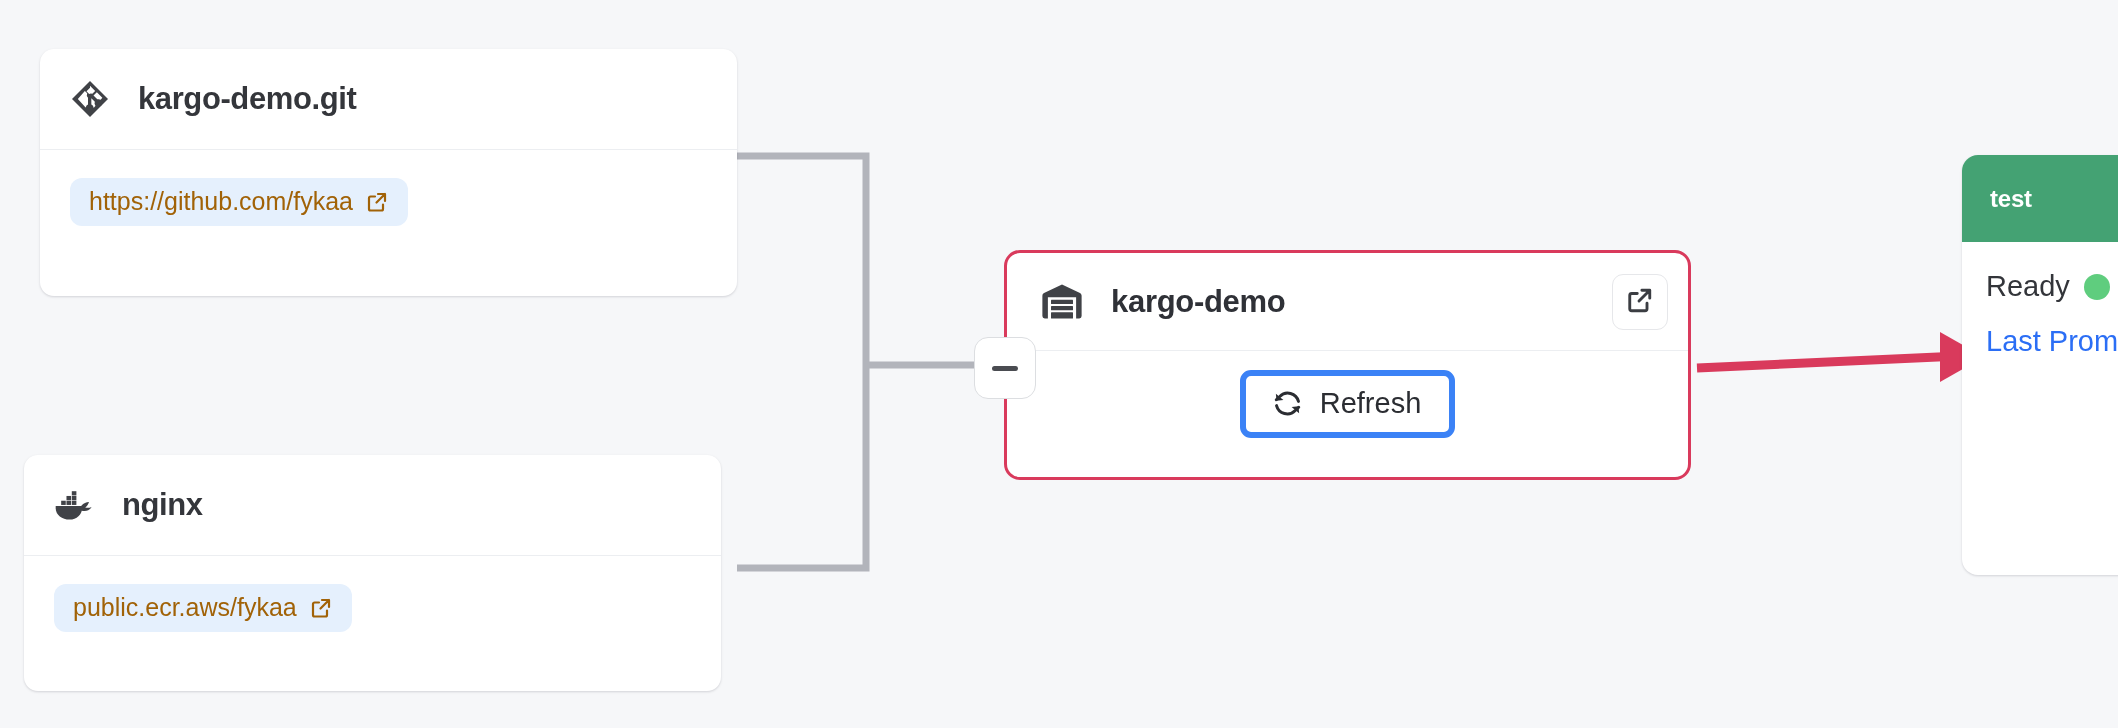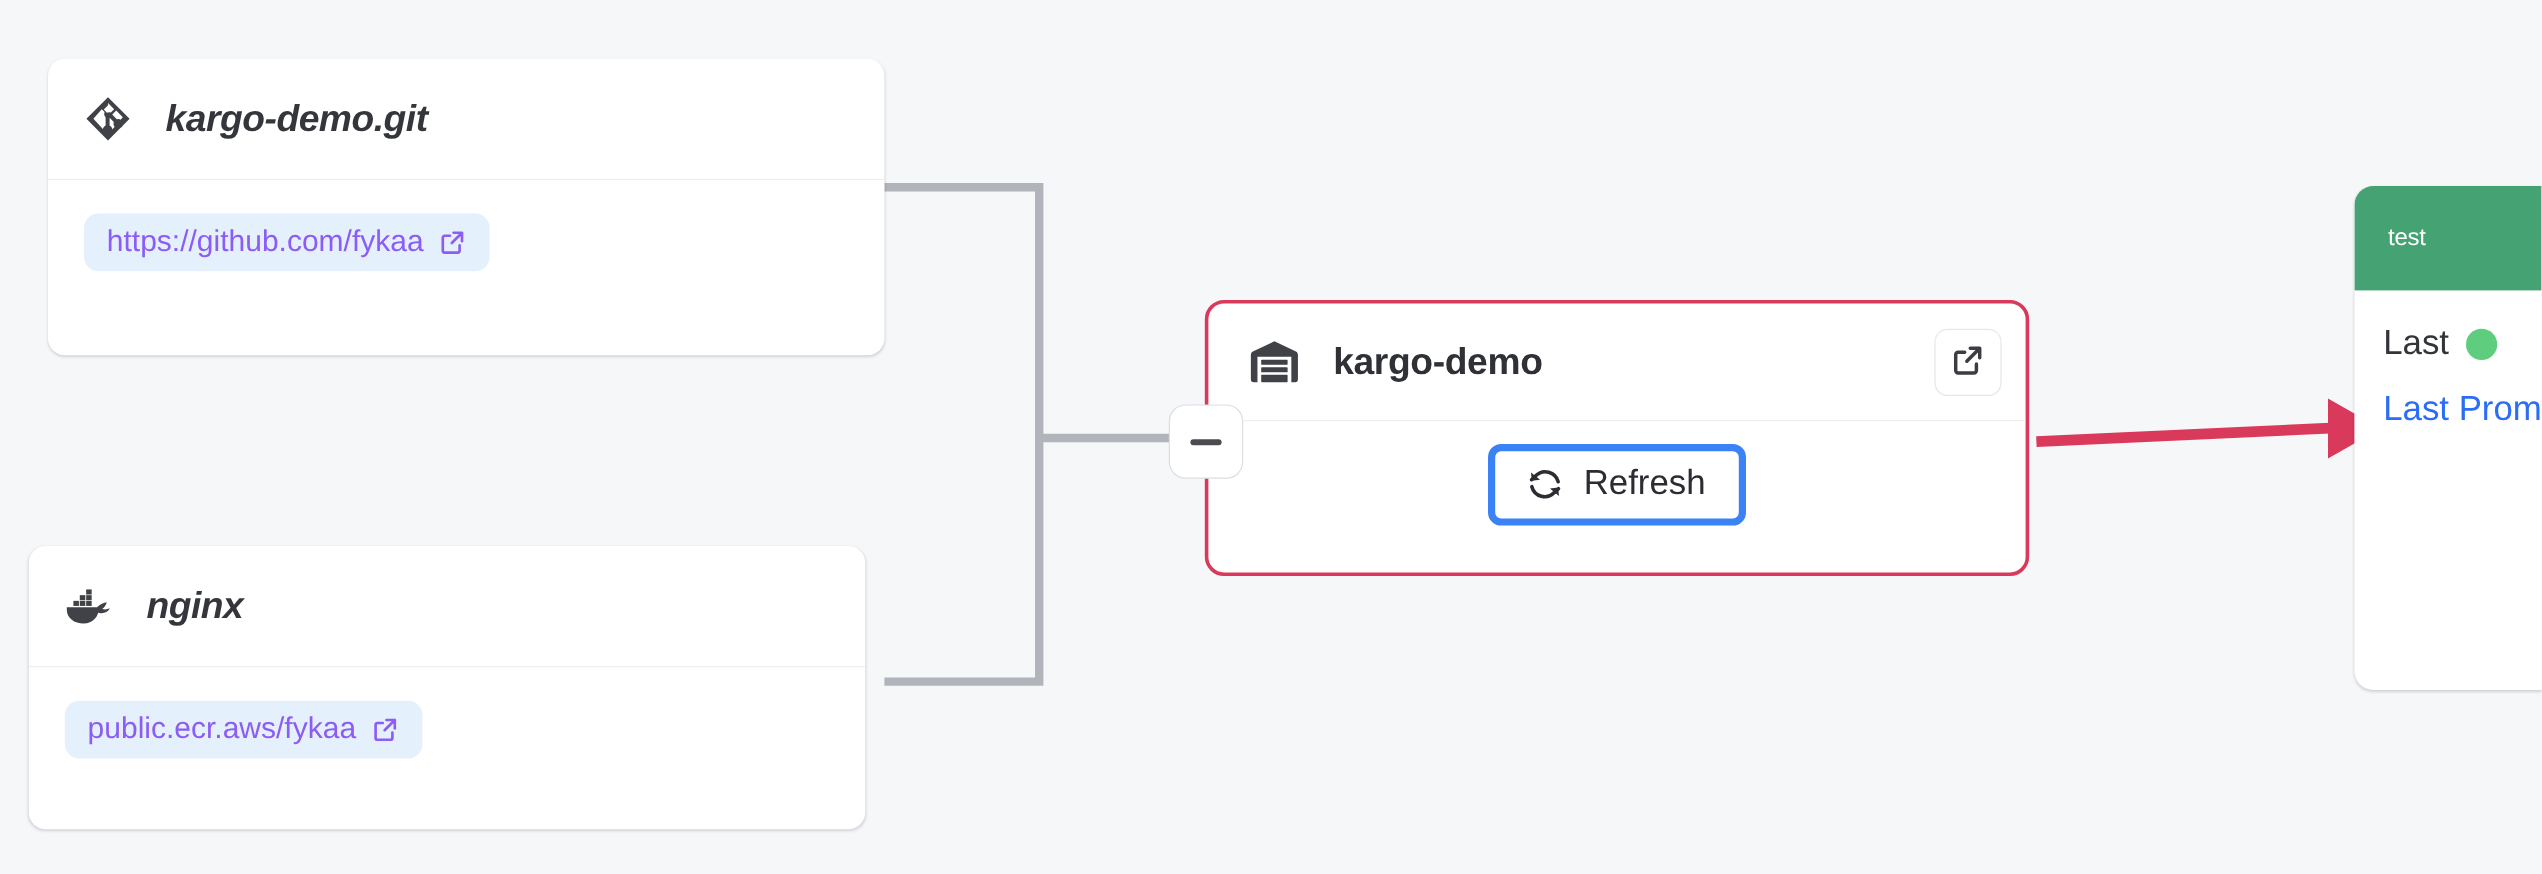--- a/index.html
+++ b/index.html
@@ -39,21 +39,20 @@
     overflow: hidden;
     box-sizing: border-box;
   }
   .source-card .card-header {
     height: 101px;
     display: flex;
     align-items: center;
     padding: 0 0 0 28px;
     border-bottom: 1px solid #eceef1;
     box-sizing: border-box;
-    font-style: italic;
   }
   .source-card .card-icon {
     width: 44px;
     height: 44px;
     flex: 0 0 44px;
     display: flex;
     align-items: center;
     justify-content: center;
     color: #404247;
   }
@@ -66,21 +65,21 @@
     white-space: nowrap;
   }
   .source-card .card-body {
     padding: 28px 0 0 30px;
   }
   .url-chip {
     display: inline-flex;
     align-items: center;
     gap: 12px;
     background: #e5f0fd;
-    color: #8b5cf6;
+    color: #a16207;
     border-radius: 12px;
     padding: 11px 19px 12px 19px;
     font-size: 25px;
     line-height: 1;
     text-decoration: none;
     white-space: nowrap;
     cursor: pointer;
   }
   .url-chip .ext {
     display: inline-flex;
@@ -201,22 +200,22 @@
   #stage-card .stage-header {
     height: 87px;
     background: #44a273;
     display: flex;
     align-items: center;
     padding-left: 28px;
     box-sizing: border-box;
   }
   #stage-card .stage-name {
     color: #ffffff;
-    font-size: 20px;
-    font-weight: 400;
+    font-size: 24px;
+    font-weight: 700;
     letter-spacing: -0.2px;
     white-space: nowrap;
   }
   #stage-card .stage-body {
     padding: 28px 0 0 24px;
   }
   #stage-card .stage-status {
     display: flex;
     align-items: center;
     gap: 14px;
@@ -348,20 +347,20 @@
       <span class="bar"></span>
     </div>
   </div>
 
   <div id="stage-card" style="left:1962px; top:155px; width:300px; height:420px;">
     <div class="stage-header">
       <span class="stage-name">test</span>
     </div>
     <div class="stage-body">
       <div class="stage-status">
-        <span>Last</span>
+        <span>Ready</span>
         <span class="status-dot"></span>
       </div>
       <a class="stage-link">Last Promo</a>
     </div>
   </div>
 
 </div>
 
 </body></html>

